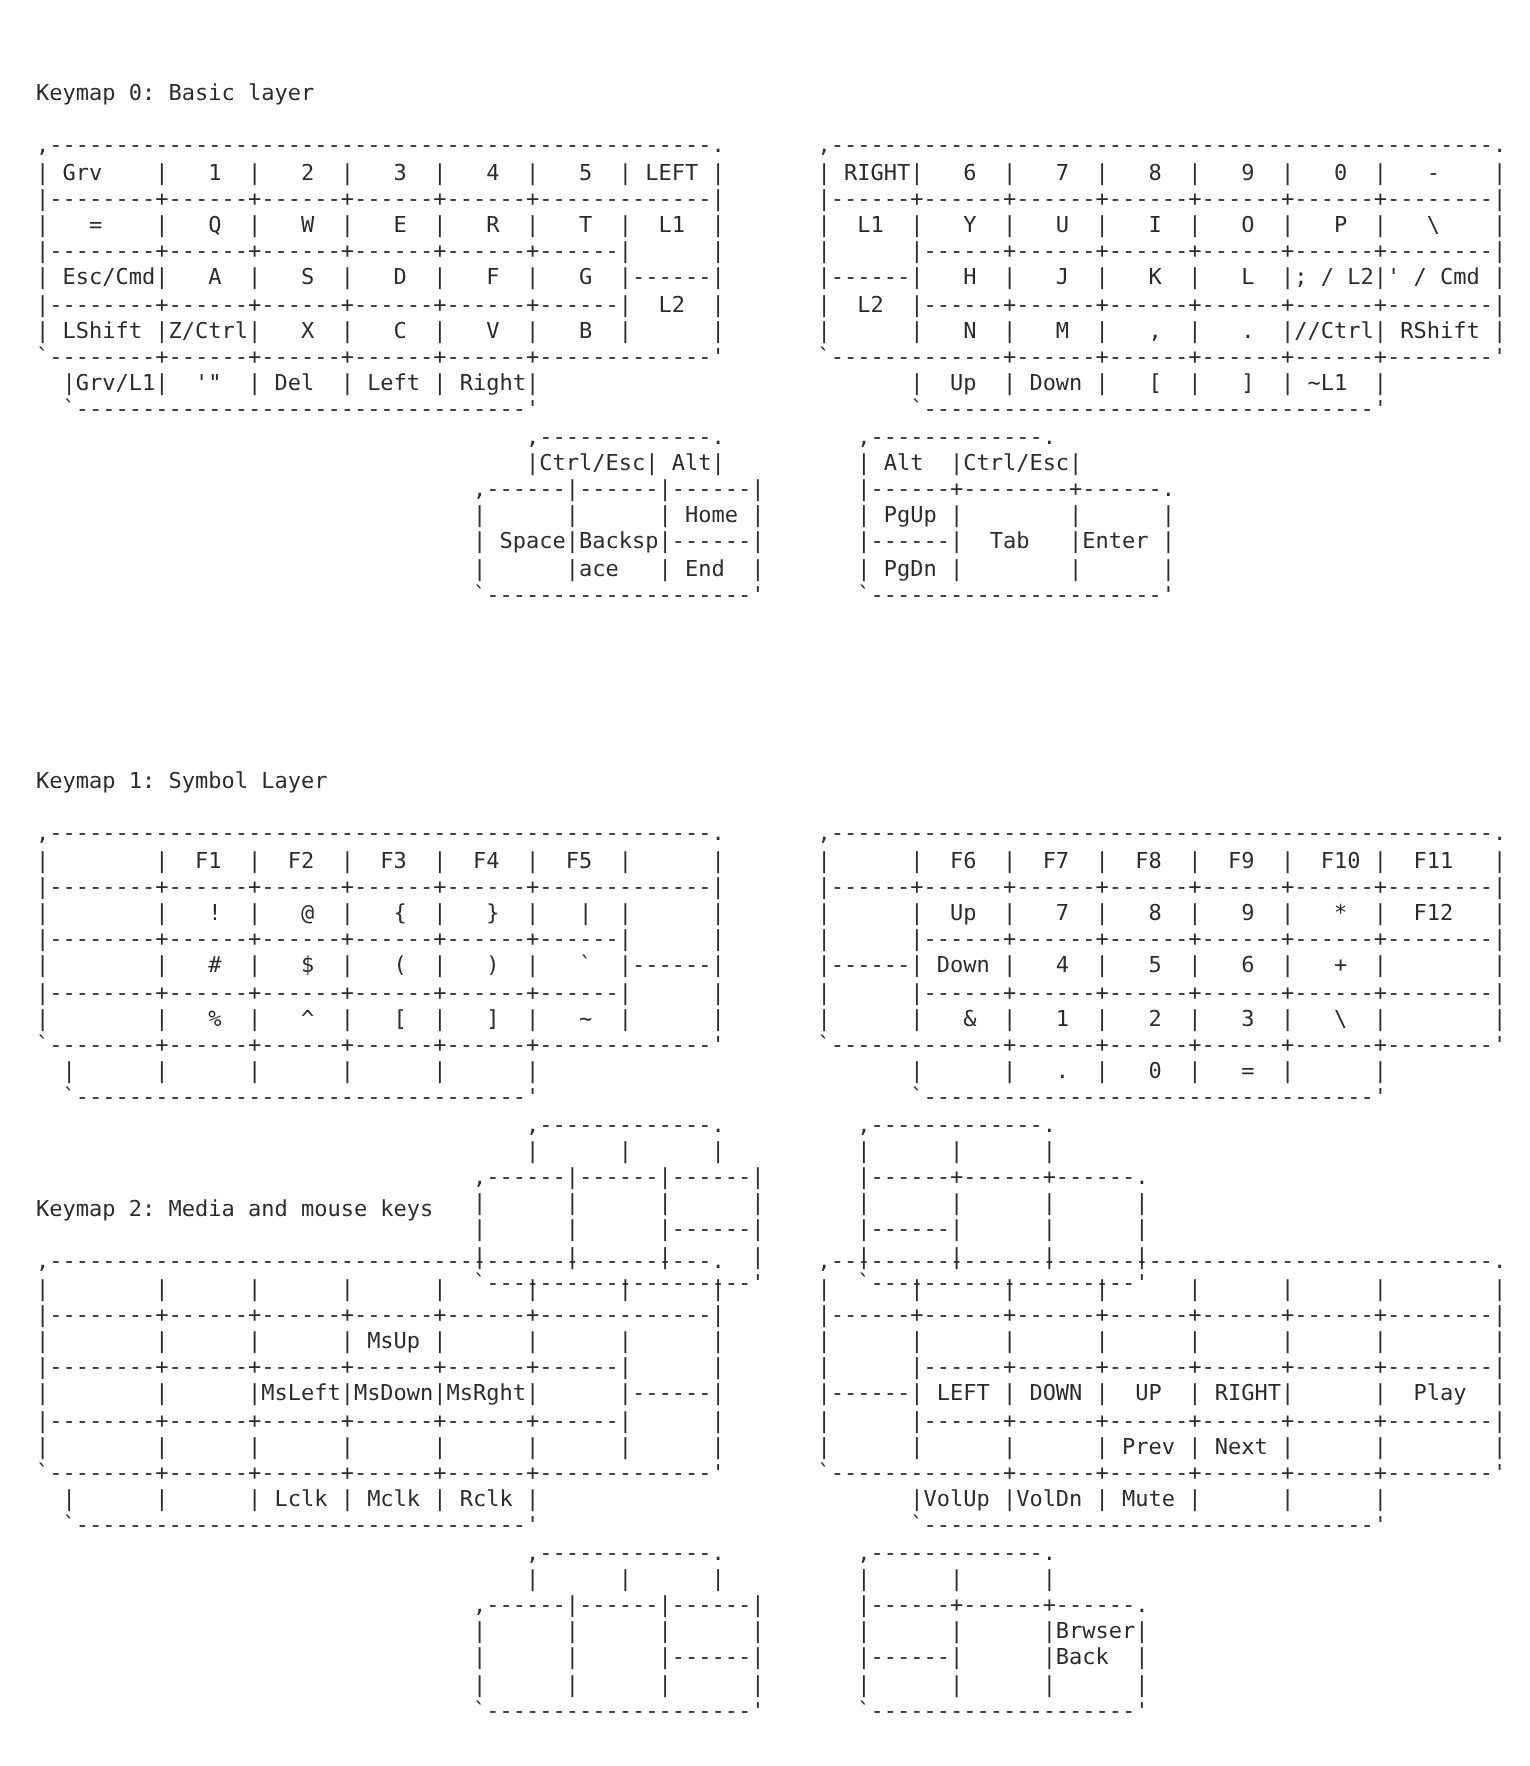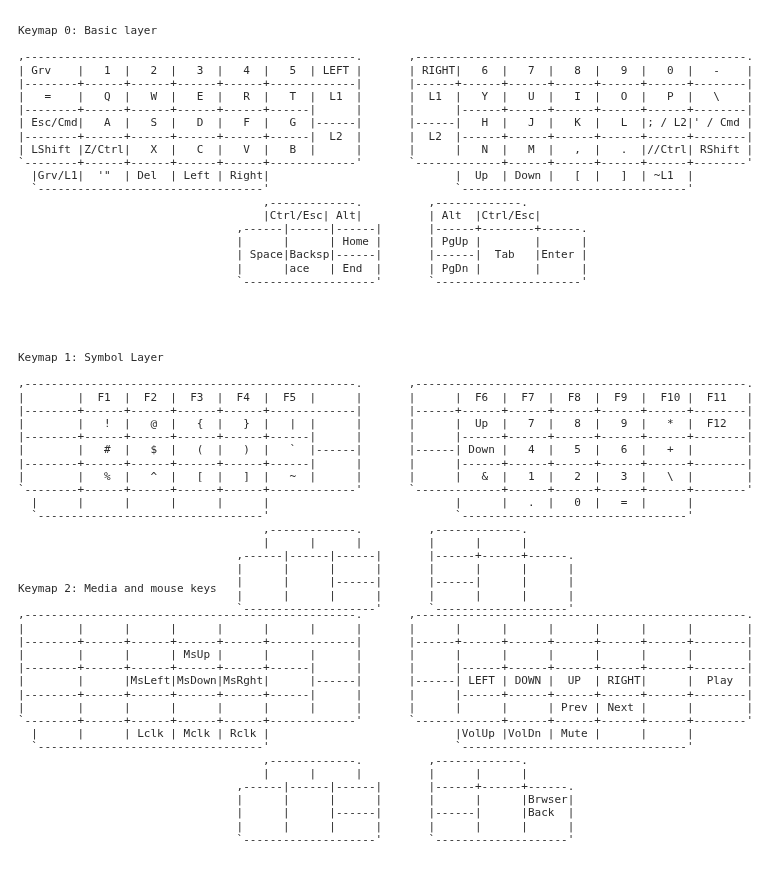--- a/index.html
+++ b/index.html
@@ -11,39 +11,40 @@
     position: relative;
     width: 765px;
     height: 883px;
     background: #ffffff;
     overflow: hidden;
     font-family: "DejaVu Sans Mono", monospace;
   }
   .keymap-section {
     position: absolute;
     left: 18px;
+    margin-top: 16px;
   }
   .keymap-title {
     margin: 0 0 13px 0;
     font-family: "DejaVu Sans Mono", monospace;
     font-size: 11px;
     line-height: 13.4px;
     color: #2b2b2b;
     white-space: pre;
   }
   .keymap-art {
     margin: 0;
     font-family: "DejaVu Sans Mono", monospace;
     font-size: 11px;
     line-height: 13.2px;
     color: #2b2b2b;
     white-space: pre;
   }
   .section-0 { top: 24px; }
-  .section-1 { top: 351px; }
+  .section-1 { top: 368px; }
   .section-2 { top: 582px; }
 </style>
 </head>
 <body>
 
 <div class="page">
 
   <section class="keymap-section section-0">
     <pre class="keymap-title">Keymap 0: Basic layer</pre>
     <pre class="keymap-art">,--------------------------------------------------.       ,--------------------------------------------------.

